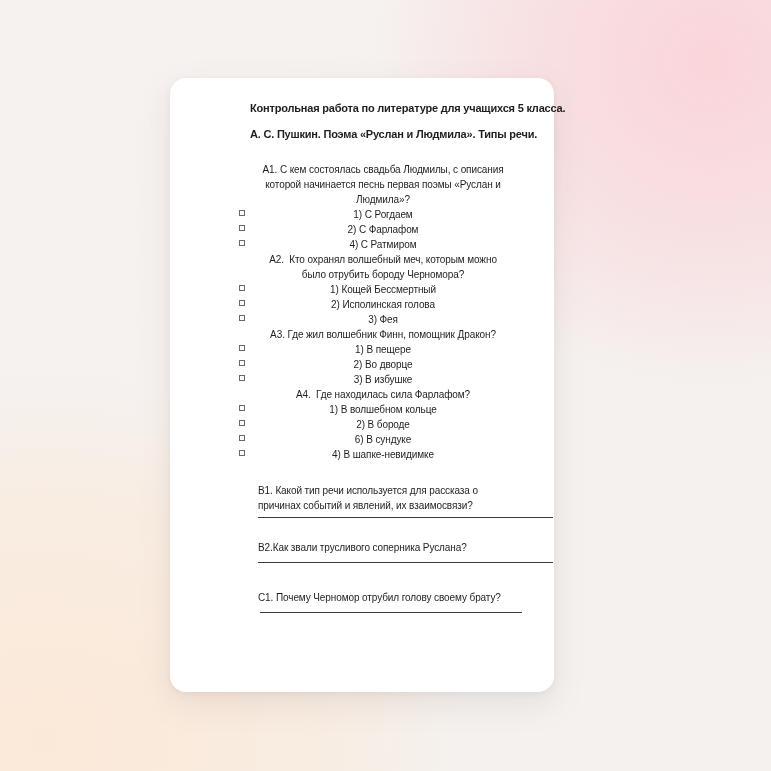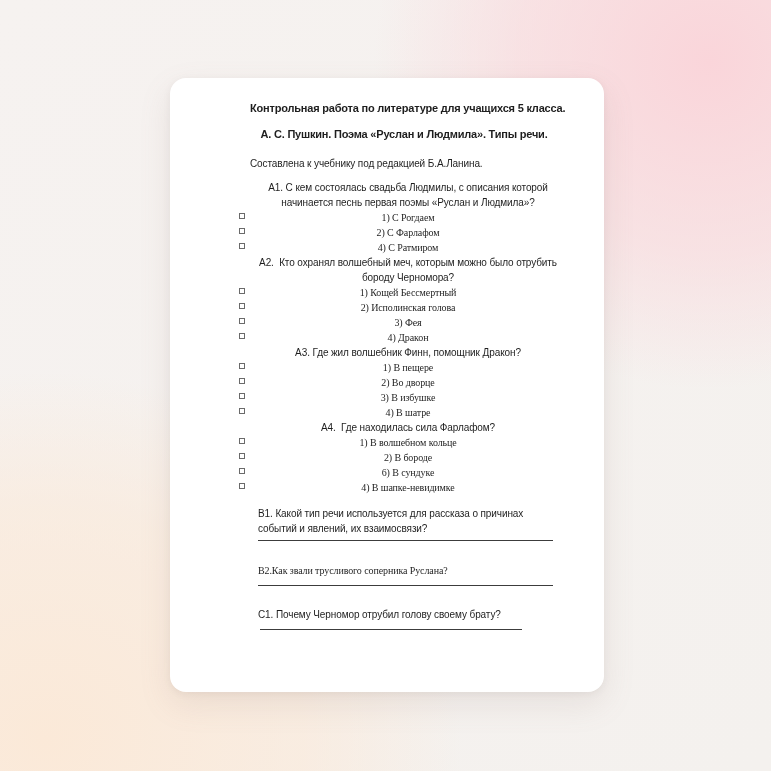--- a/index.html
+++ b/index.html
@@ -13,21 +13,21 @@
     background:
       radial-gradient(ellipse 430px 420px at 92% 8%, #fad5da 0%, rgba(250,213,218,0.55) 45%, rgba(250,213,218,0) 78%),
       radial-gradient(ellipse 520px 460px at 6% 96%, #fbe9d8 0%, rgba(251,233,216,0.6) 50%, rgba(251,233,216,0) 80%),
       linear-gradient(135deg, #f6f2f0 0%, #f4f1ee 100%);
   }
 
   .card {
     position: absolute;
     left: 170px;
     top: 78px;
-    width: 434px;
+    width: 384px;
     height: 614px;
     background: #ffffff;
     border-radius: 16px;
     box-shadow: 0 12px 32px rgba(150,120,110,0.14), 0 2px 8px rgba(0,0,0,0.05);
   }
 
   .doc {
     position: absolute;
     inset: 0;
     padding: 23px 46px 0 80px;
@@ -39,61 +39,60 @@
 
   .doc-title {
     text-align: center;
     font-weight: bold;
     font-size: 11px;
     line-height: 15px;
     letter-spacing: -0.2px;
     white-space: nowrap;
     margin: 0 0 11px 0;
   }
-  .doc-title.second { margin-bottom: 14px; }
+  .doc-title.second { margin-bottom: 20px; }
 
   .byline { margin: 0 0 9px 0; }
 
   .qsec { margin-left: 8px; text-align: center; }
   .qtext { white-space: pre-wrap; }
 
-  .opt { position: relative; font-family: Liberation Serif, serif; }
+  .opt { position: relative; }
   .cb {
     position: absolute;
     left: -19px;
     top: 3px;
     width: 6px;
     height: 6px;
     border: 1px solid #6a6a6a;
     background: transparent;
     display: inline-block;
   }
 
   .open-block { margin-left: 8px; }
-  .open-block.b1 { margin-top: 11px; }
-  .open-block.b2 { margin-top: 22px; font-family: Liberation Serif, serif; }
-  .open-block.c1 { margin-top: 21px; }
+  .open-block.b1 { margin-top: 21px; }
+  .open-block.b2 { margin-top: 22px; }
+  .open-block.c1 { margin-top: 27px; }
 
   .blank {
     height: 0;
     border-top: 1px solid #3c3c3c;
   }
   .blank.full  { width: 295px; margin-top: 4px; }
   .blank.full2 { width: 295px; margin-top: 7px; }
   .blank.short { width: 262px; margin-top: 7px; margin-left: 2px; }
 </style>
 </head>
 <body>
 
 <div class="card">
   <div class="doc">
 
     <div class="doc-title">Контрольная работа по литературе для учащихся 5 класса.</div>
     <div class="doc-title second">А. С. Пушкин. Поэма «Руслан и Людмила». Типы речи.</div>
-    <p class="byline">Составлена к учебнику под редакцией Б.А.Ланина.</p>
 
     <div class="qsec">
       <div class="qtext">А1. С кем состоялась свадьба Людмилы, с описания которой начинается песнь первая поэмы «Руслан и Людмила»?</div>
       <div class="opt">
         <span class="cb"></span>
         <span>1) С Рогдаем</span>
       </div>
       <div class="opt">
         <span class="cb"></span>
         <span>2) С Фарлафом</span>
@@ -111,43 +110,35 @@
         <span>1) Кощей Бессмертный</span>
       </div>
       <div class="opt">
         <span class="cb"></span>
         <span>2) Исполинская голова</span>
       </div>
       <div class="opt">
         <span class="cb"></span>
         <span>3) Фея</span>
       </div>
-      <div class="opt">
-        <span class="cb"></span>
-        <span>4) Дракон</span>
-      </div>
     </div>
 
     <div class="qsec">
       <div class="qtext">А3. Где жил волшебник Финн, помощник Дракон?</div>
       <div class="opt">
         <span class="cb"></span>
         <span>1) В пещере</span>
       </div>
       <div class="opt">
         <span class="cb"></span>
         <span>2) Во дворце</span>
       </div>
       <div class="opt">
         <span class="cb"></span>
         <span>3) В избушке</span>
-      </div>
-      <div class="opt">
-        <span class="cb"></span>
-        <span>4) В шатре</span>
       </div>
     </div>
 
     <div class="qsec">
       <div class="qtext">А4.  Где находилась сила Фарлафом?</div>
       <div class="opt">
         <span class="cb"></span>
         <span>1) В волшебном кольце</span>
       </div>
       <div class="opt">

